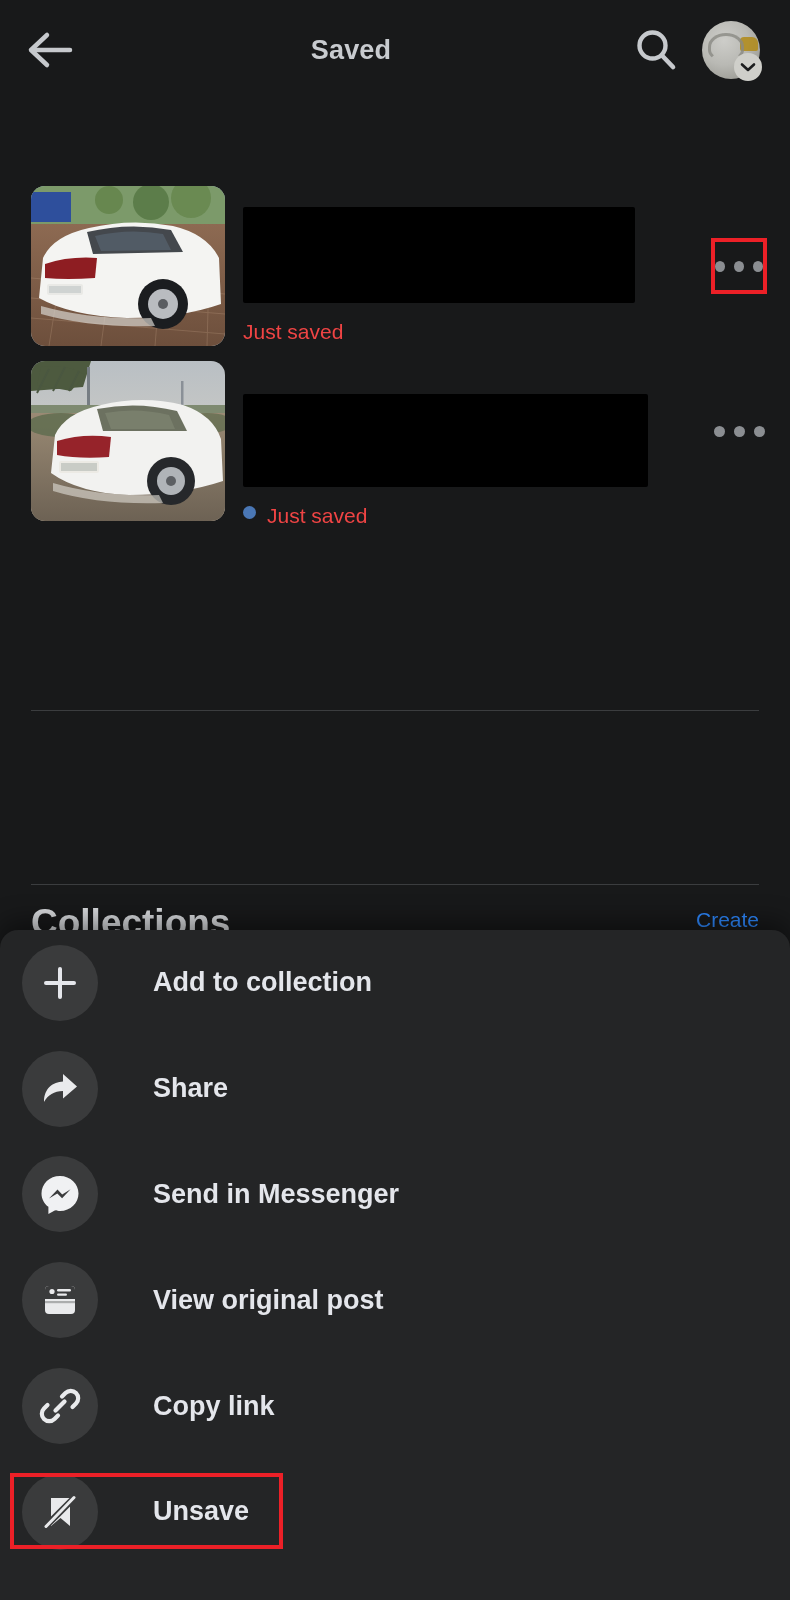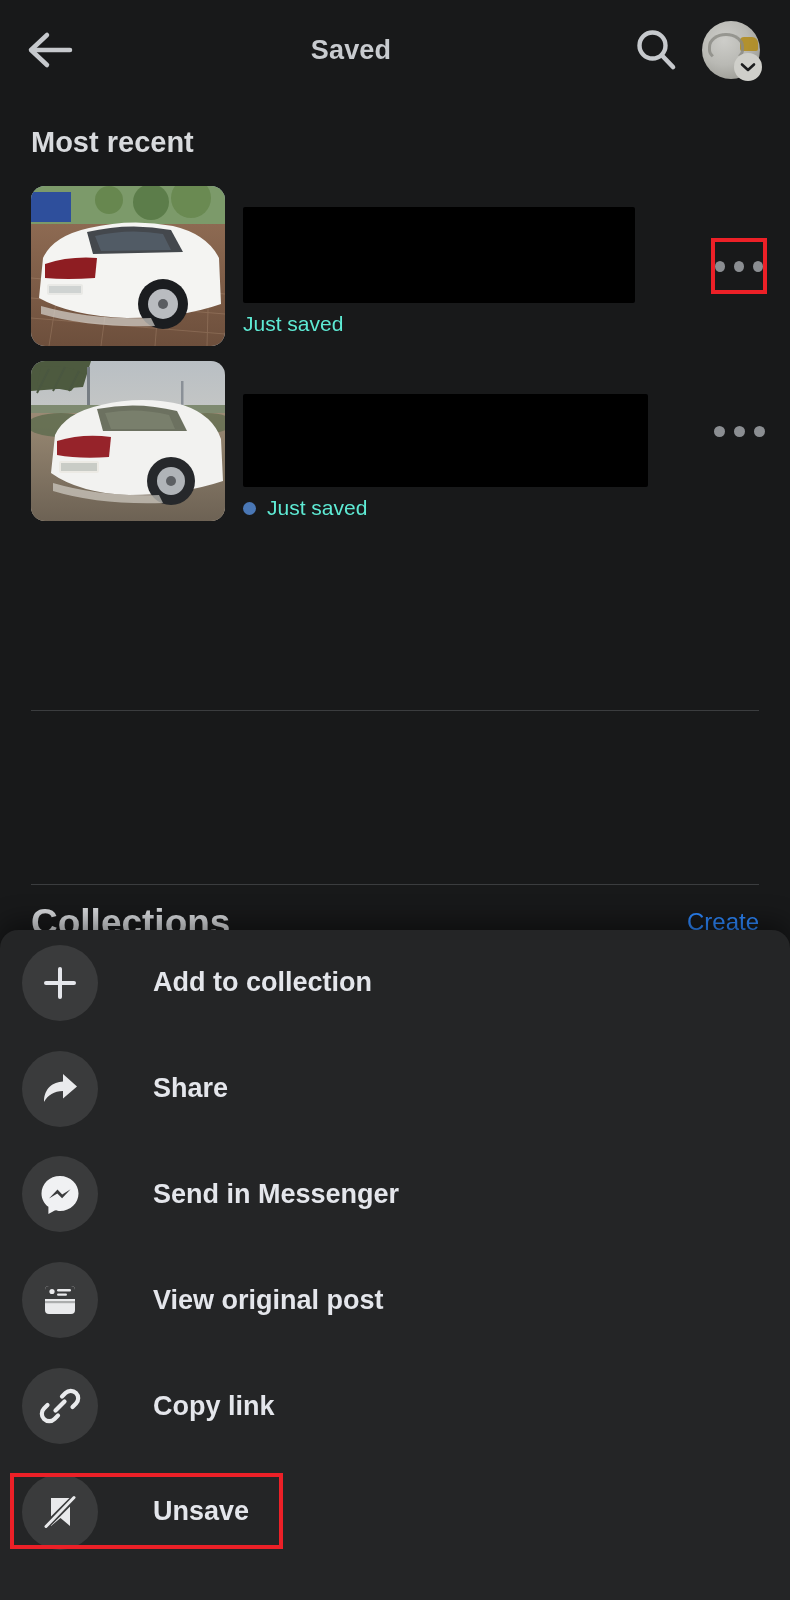--- a/index.html
+++ b/index.html
@@ -150,22 +150,23 @@
     gap: 11px;
     margin-top: 9px;
   }
   .blue-dot {
     width: 13px; height: 13px;
     border-radius: 50%;
     background: #4a77b5;
     flex: none;
   }
   .meta-text {
-    color: #5eead4;
+    color: #ef4444;
     font-size: 21px;
+    margin-top: 8px;
   }
   .kebab {
     position: absolute;
     width: 56px;
     height: 56px;
     display: flex;
     align-items: center;
     justify-content: center;
     gap: 9px;
   }
@@ -234,21 +235,21 @@
     top: 902px;
     color: #d8dadd;
     font-size: 37px;
     font-weight: bold;
   }
   .collections-create {
     position: absolute;
     right: 31px;
     top: 908px;
     color: #2d88ff;
-    font-size: 24px;
+    font-size: 21px;
   }
 
   
   .sheet {
     position: absolute;
     left: 0;
     top: 930px;
     width: 790px;
     height: 670px;
     background: #242526;
@@ -315,21 +316,20 @@
         <div class="avatar-img"></div>
         <div class="avatar-chevron">
           <svg width="16" height="11" viewBox="0 0 16 11">
             <path d="M2 2.5 L8 8 L14 2.5" fill="none" stroke="#1c1d1e" stroke-width="2.6" stroke-linecap="round" stroke-linejoin="round"></path>
           </svg>
         </div>
       </div>
     </div>
   </div>
 
-  <div class="section-title">Most recent</div>
 
   <div class="saved-list">
 
     <div class="saved-row">
       <div class="thumb">
         <svg width="194" height="160" viewBox="0 0 194 160">
           <defs>
             <linearGradient id="sky1" x1="0" y1="0" x2="0" y2="1">
               <stop offset="0%" stop-color="#9fb7c9"></stop>
                 <stop offset="100%" stop-color="#c8d3d8"></stop>

